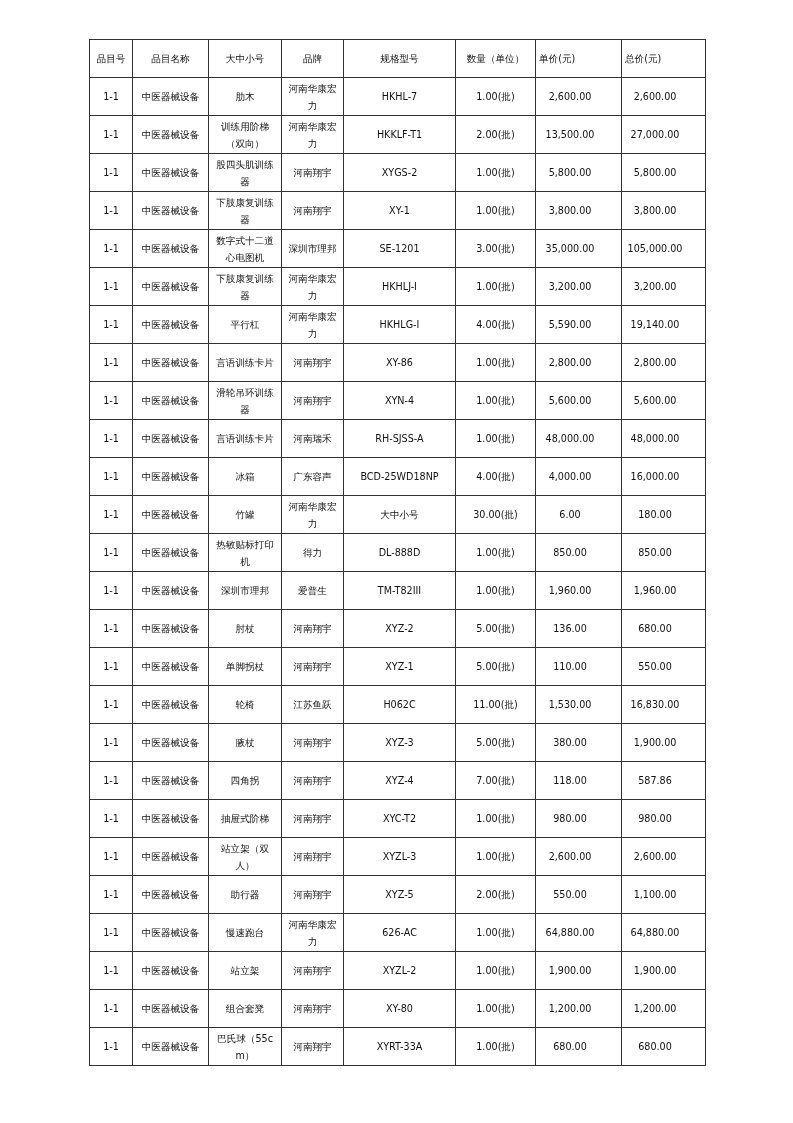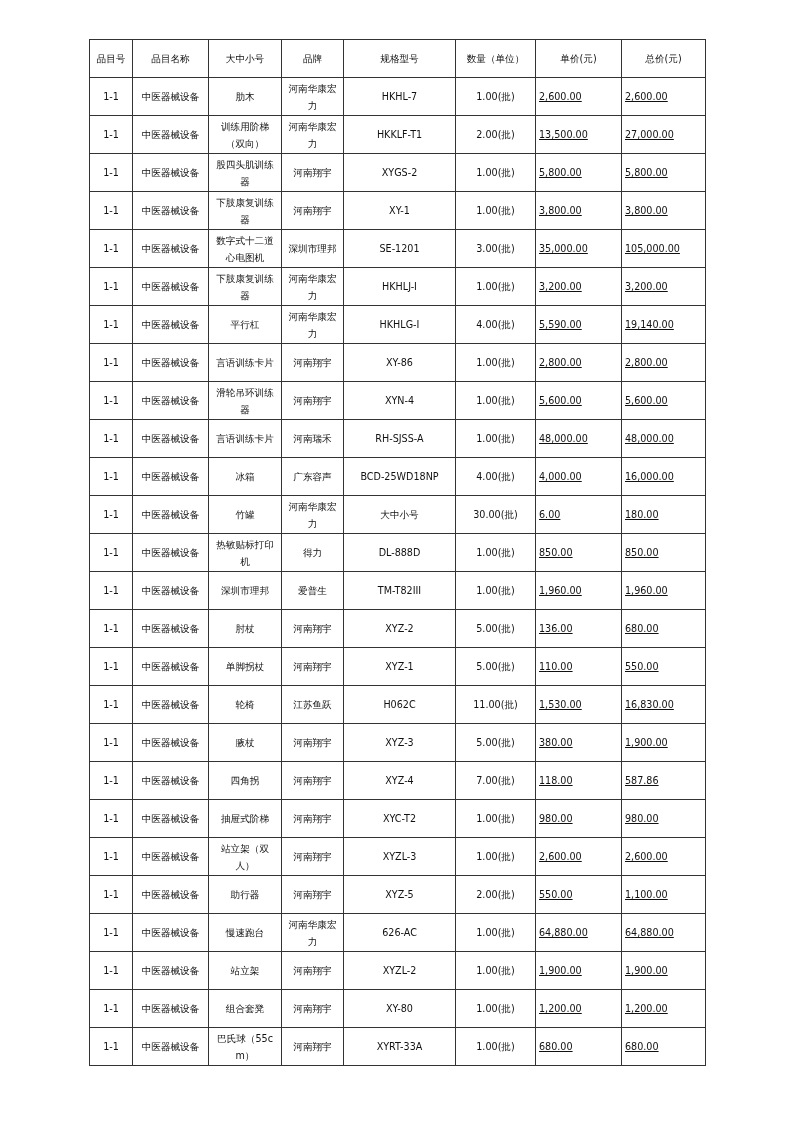--- a/index.html
+++ b/index.html
@@ -4,25 +4,25 @@
 <style>
   html, body { margin:0; padding:0; background:#ffffff; }
   body { width:793px; height:1123px; position:relative; overflow:hidden;
          font-family:"DejaVu Sans", "Liberation Sans", sans-serif; color:#111; }
   .page { position:absolute; left:89px; top:39px; }
   table { border-collapse:collapse; table-layout:fixed; width:616px; font-size:9.6px; }
   td, th { border:1px solid #333; padding:0 3px; height:37px; line-height:17px;
            font-weight:normal; overflow:hidden; word-break:break-all; }
   th { text-align:center; }
   td.c { text-align:center; }
-  td.r { text-align:left; padding-right:20px;text-decoration:underline; }
+  td.r { text-align:center; padding-right:20px; }
   col.c0 { width:43px; } col.c1 { width:76px; } col.c2 { width:73px; }
   col.c3 { width:62px; } col.c4 { width:112px; } col.c5 { width:80px; }
   col.c6 { width:86px; } col.c7 { width:84px; }
-  th.r { text-align:center; }
+  th.r { text-align:left; }
 </style>
 </head>
 <body>
 
 <div class="page">
   <table>
     <colgroup>
       <col class="c0">
         <col class="c1">
         <col class="c2">

